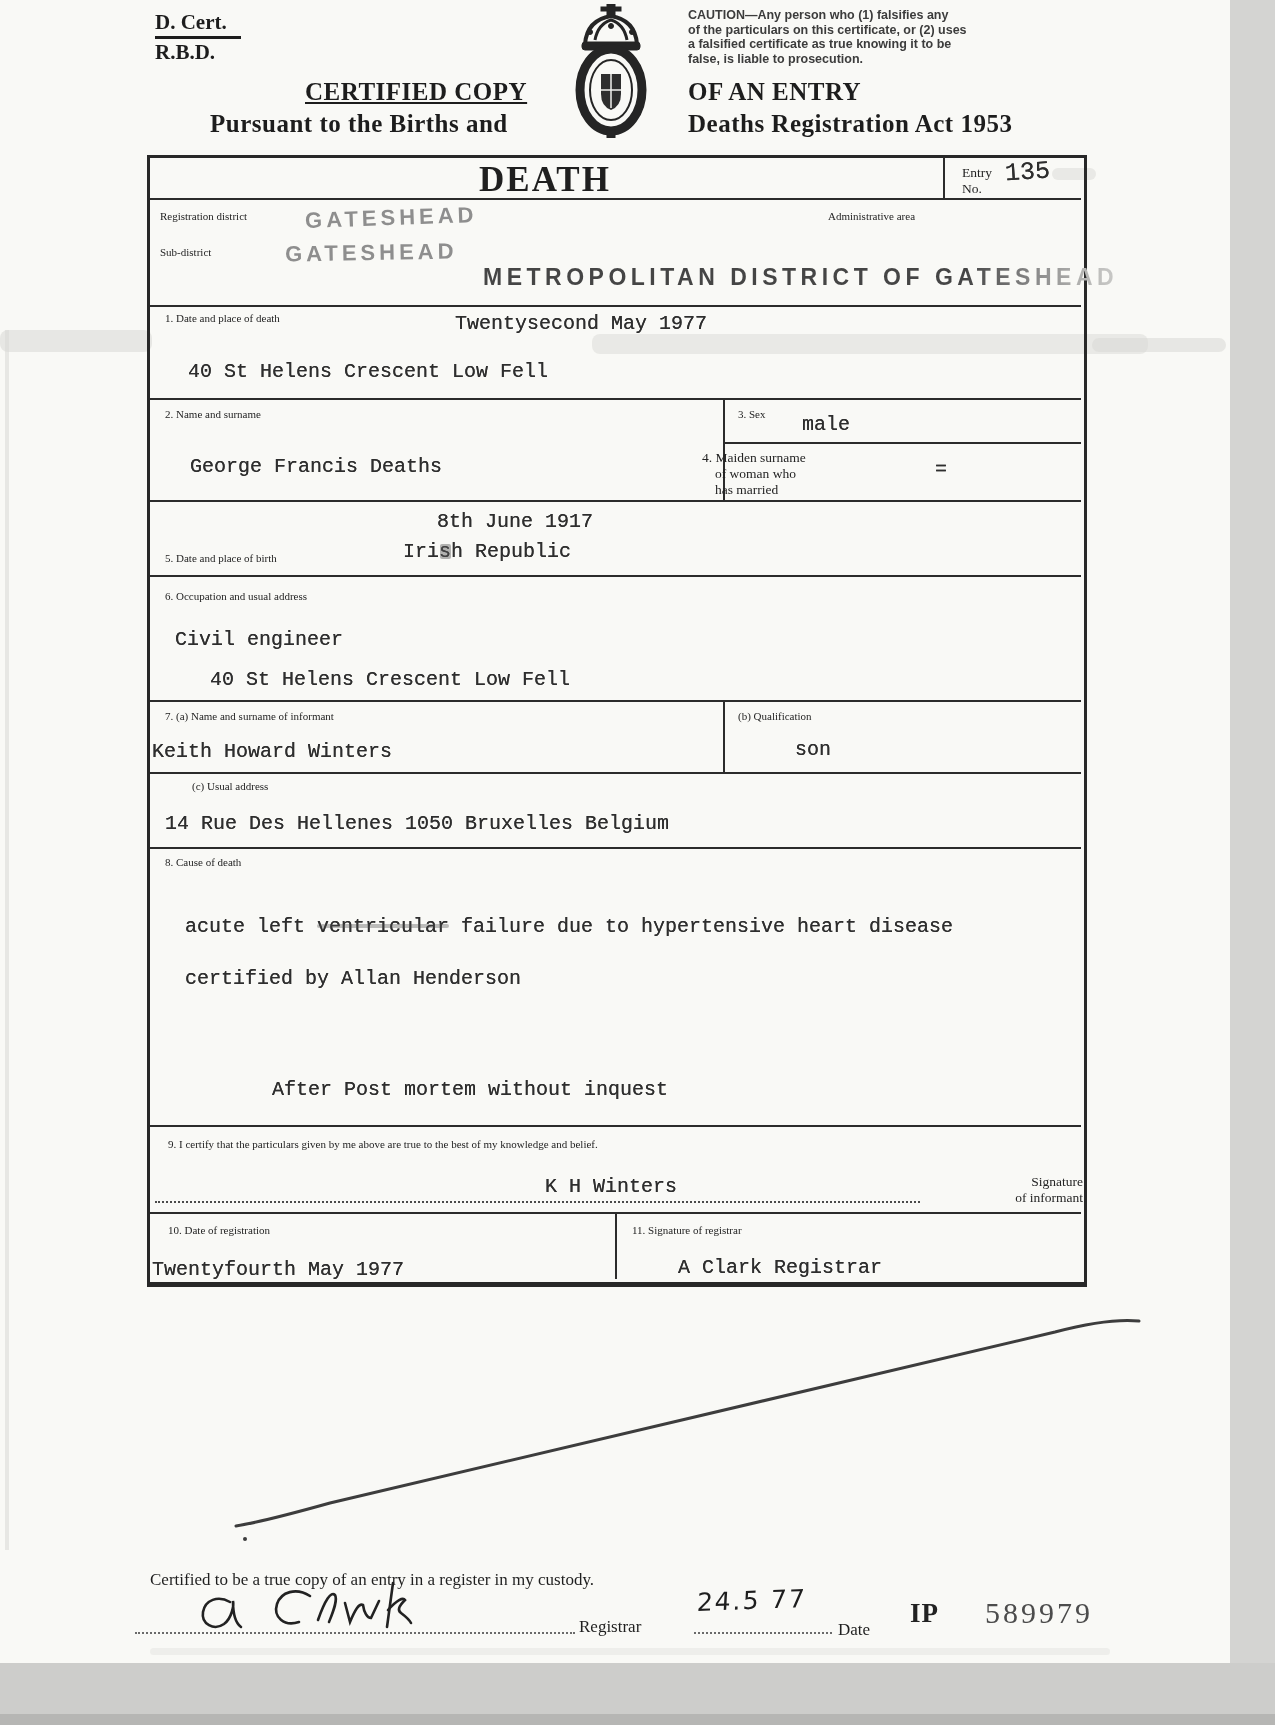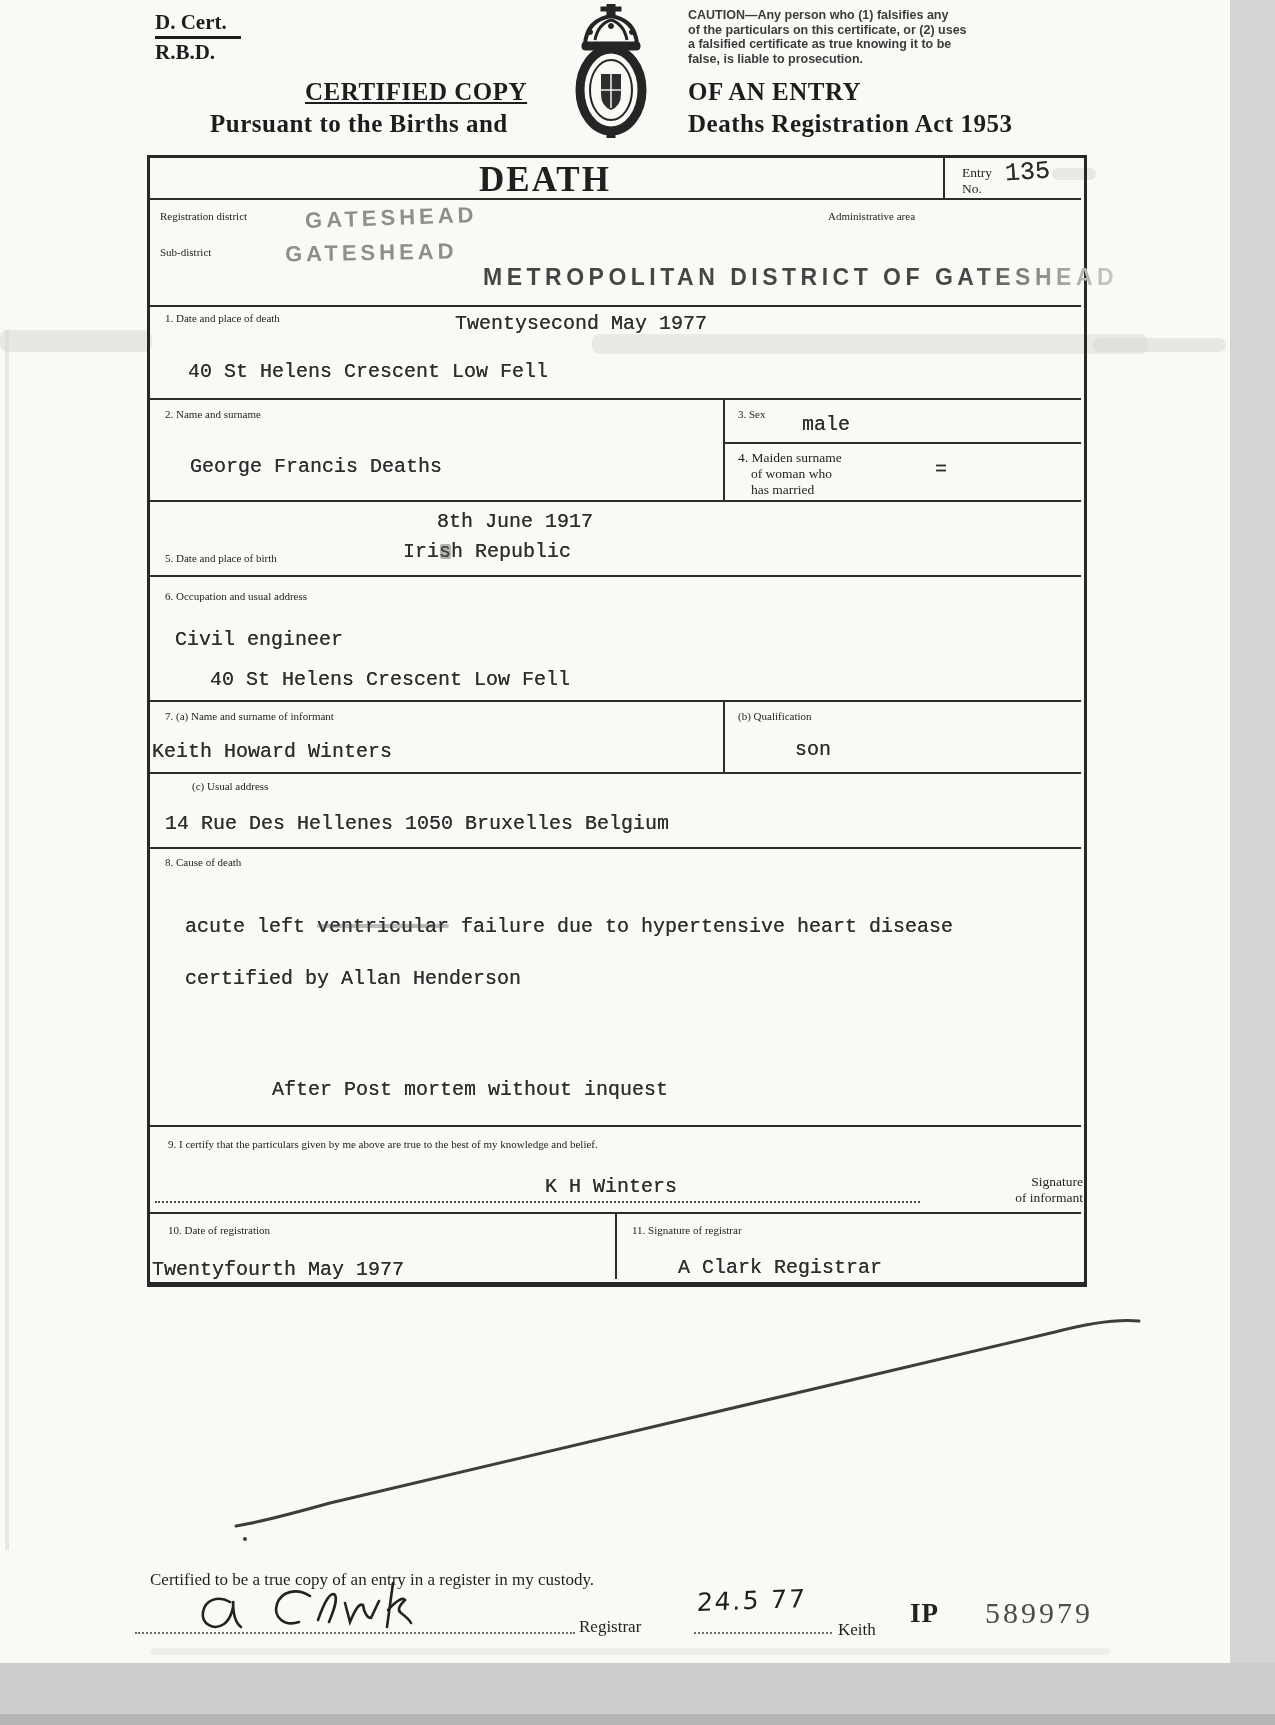--- a/index.html
+++ b/index.html
@@ -119,21 +119,21 @@
   <div class="abs stamp stamp-m" style="left:483px;top:264px;">METROPOLITAN DISTRICT OF GATESHEAD</div>
 
   <div class="abs lbl" style="left:165px;top:312px;">1. Date and place of death</div>
   <div class="abs typed" style="left:455px;top:312px;">Twentysecond May 1977</div>
   <div class="abs typed" style="left:188px;top:360px;">40 St Helens Crescent Low Fell</div>
 
   <div class="abs lbl" style="left:165px;top:408px;">2. Name and surname</div>
   <div class="abs typed" style="left:190px;top:455px;">George Francis Deaths</div>
   <div class="abs lbl" style="left:738px;top:408px;">3. Sex</div>
   <div class="abs typed" style="left:802px;top:413px;">male</div>
-  <div class="abs lbl-sm" style="left:738px;top:450px;">
+  <div class="abs lbl-sm" style="left:702px;top:450px;">
     <span style="display:block;">4. Maiden surname</span>
     <span style="display:block;padding-left:13px;">of woman who</span>
     <span style="display:block;padding-left:13px;">has married</span>
   </div>
   <div class="abs typed" style="left:935px;top:458px;">=</div>
 
   <div class="abs lbl" style="left:165px;top:508px;margin-top:44px;">5. Date and place of birth</div>
   <div class="abs typed" style="left:437px;top:510px;">8th June 1917</div>
   <div class="abs typed" style="left:403px;top:540px;">Irish Republic</div>
   <div class="abs smudge" style="left:440px;top:544px;width:11px;height:15px;background:#5a5a5a;opacity:.45;border-radius:2px;"></div>
@@ -182,17 +182,17 @@
       <path d="M 388 1610 C 397 1600 403 1597 405 1600 C 399 1606 397 1610 401 1613 C 405 1616 409 1619 411 1623"></path>
     </g>
   </svg>
 
   <div class="abs" style="left:150px;top:1570px;font-size:17px;white-space:nowrap;">Certified to be a true copy of an entry in a register in my custody.</div>
 
   <div class="abs dots-lt" style="left:135px;top:1632px;width:440px;"></div>
   <div class="abs" style="left:579px;top:1617px;font-size:17px;">Registrar</div>
   <div class="abs handwrite" style="left:697px;top:1586px;">24.5 77</div>
   <div class="abs dots-lt" style="left:694px;top:1632px;width:138px;"></div>
-  <div class="abs" style="left:838px;top:1620px;font-size:17px;">Keith</div>
+  <div class="abs" style="left:838px;top:1620px;font-size:17px;">Date</div>
   <div class="abs ip" style="left:910px;top:1598px;">IP</div>
   <div class="abs serial" style="left:985px;top:1596px;">589979</div>
 
 </div>
 
 </body></html>

